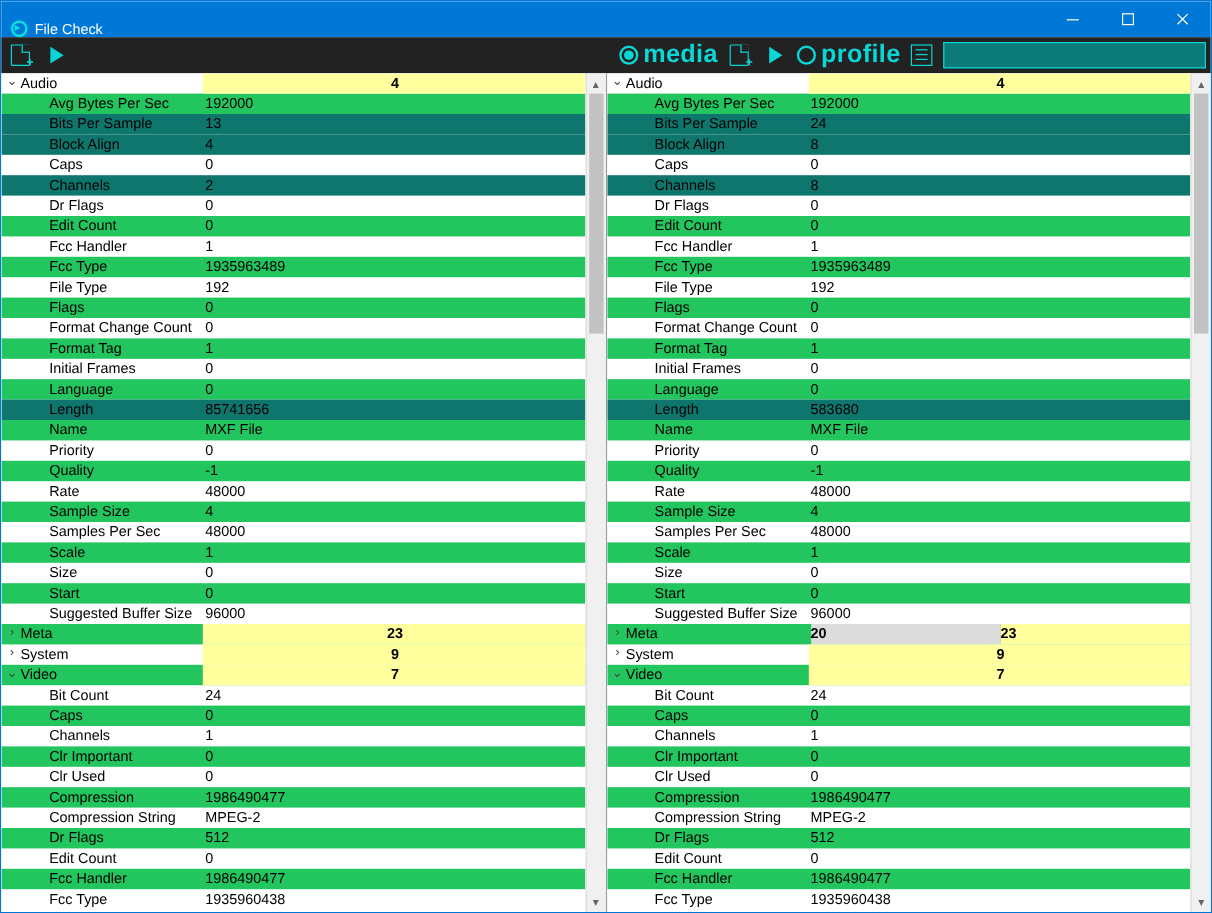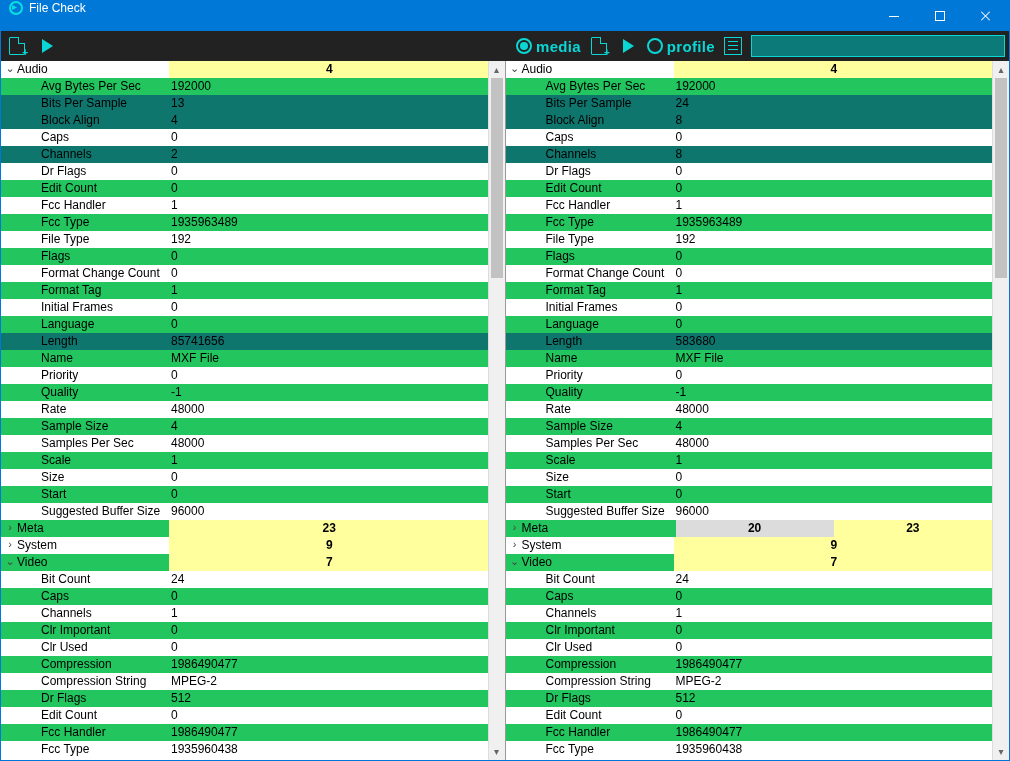--- a/index.html
+++ b/index.html
@@ -13,21 +13,21 @@
     border: 1px solid #0078d7;
     display: flex;
     flex-direction: column;
   }
   
   .titlebar {
     height: 30px;
     background: #0078d7;
     color: #fff;
     display: flex;
-    align-items: flex-start;
+    align-items: flex-end;
     padding-left: 8px;
   }
   .titlebar .app-icon {
     width: 14px; height: 14px;
     border: 2px solid #07e0e0;
     border-radius: 50%;
     margin-right: 6px;
     position: relative;
   }
   .titlebar .app-icon::after{
@@ -79,21 +79,21 @@
   .newfile-icon::after{
     content:"+"; position:absolute; right:-4px; bottom:-4px;
     font-size:10px; color:#0ad6d6; font-weight:bold;
   }
   .play-icon {
     width:0; height:0; border-left:11px solid #0ad6d6;
     border-top:7px solid transparent; border-bottom:7px solid transparent;
   }
   .radio-label {
     display:flex; align-items:center; gap:4px;
-    color:#0ad6d6; font-size:15px; font-weight:600; letter-spacing:.3px;
+    color:#0ad6d6; font-size:21px; font-weight:600; letter-spacing:.3px;
     cursor:pointer;
   }
   .radio-dot {
     width:16px; height:16px; border:2px solid #0ad6d6; border-radius:50%;
     display:flex; align-items:center; justify-content:center;
   }
   .radio-dot.filled::after{ content:""; width:8px; height:8px; background:#0ad6d6; border-radius:50%; }
   .list-icon {
     width:18px; height:18px; border:1.4px solid #0ad6d6; position:relative;
   }
@@ -140,21 +140,21 @@
   .cell-val.hl { background:#ffff9e; }
   .cell-val.center { text-align:center; font-weight:bold; }
   .indent0 { padding-left:2px; }
   .indent1 { padding-left:40px; }
   .exp {
     width:14px; display:inline-flex; justify-content:center;
     font-size:11px; color:#444; cursor:pointer; transform:translateY(-1px);
   }
   .group-row .cell-label { font-weight:normal; }
   .two-vals { display:flex; }
-  .two-vals > span { flex:1; text-align:center; font-weight:bold; }
+  .two-vals > span { flex:1; text-align:left; font-weight:bold; }
 </style>
 </head>
 <body>
 
 <div class="titlebar">
   <div class="app-icon"></div>
   <div class="title">File Check</div>
   <div class="spacer"></div>
   <div class="winbtn">
       <div class="min-glyph"></div>

